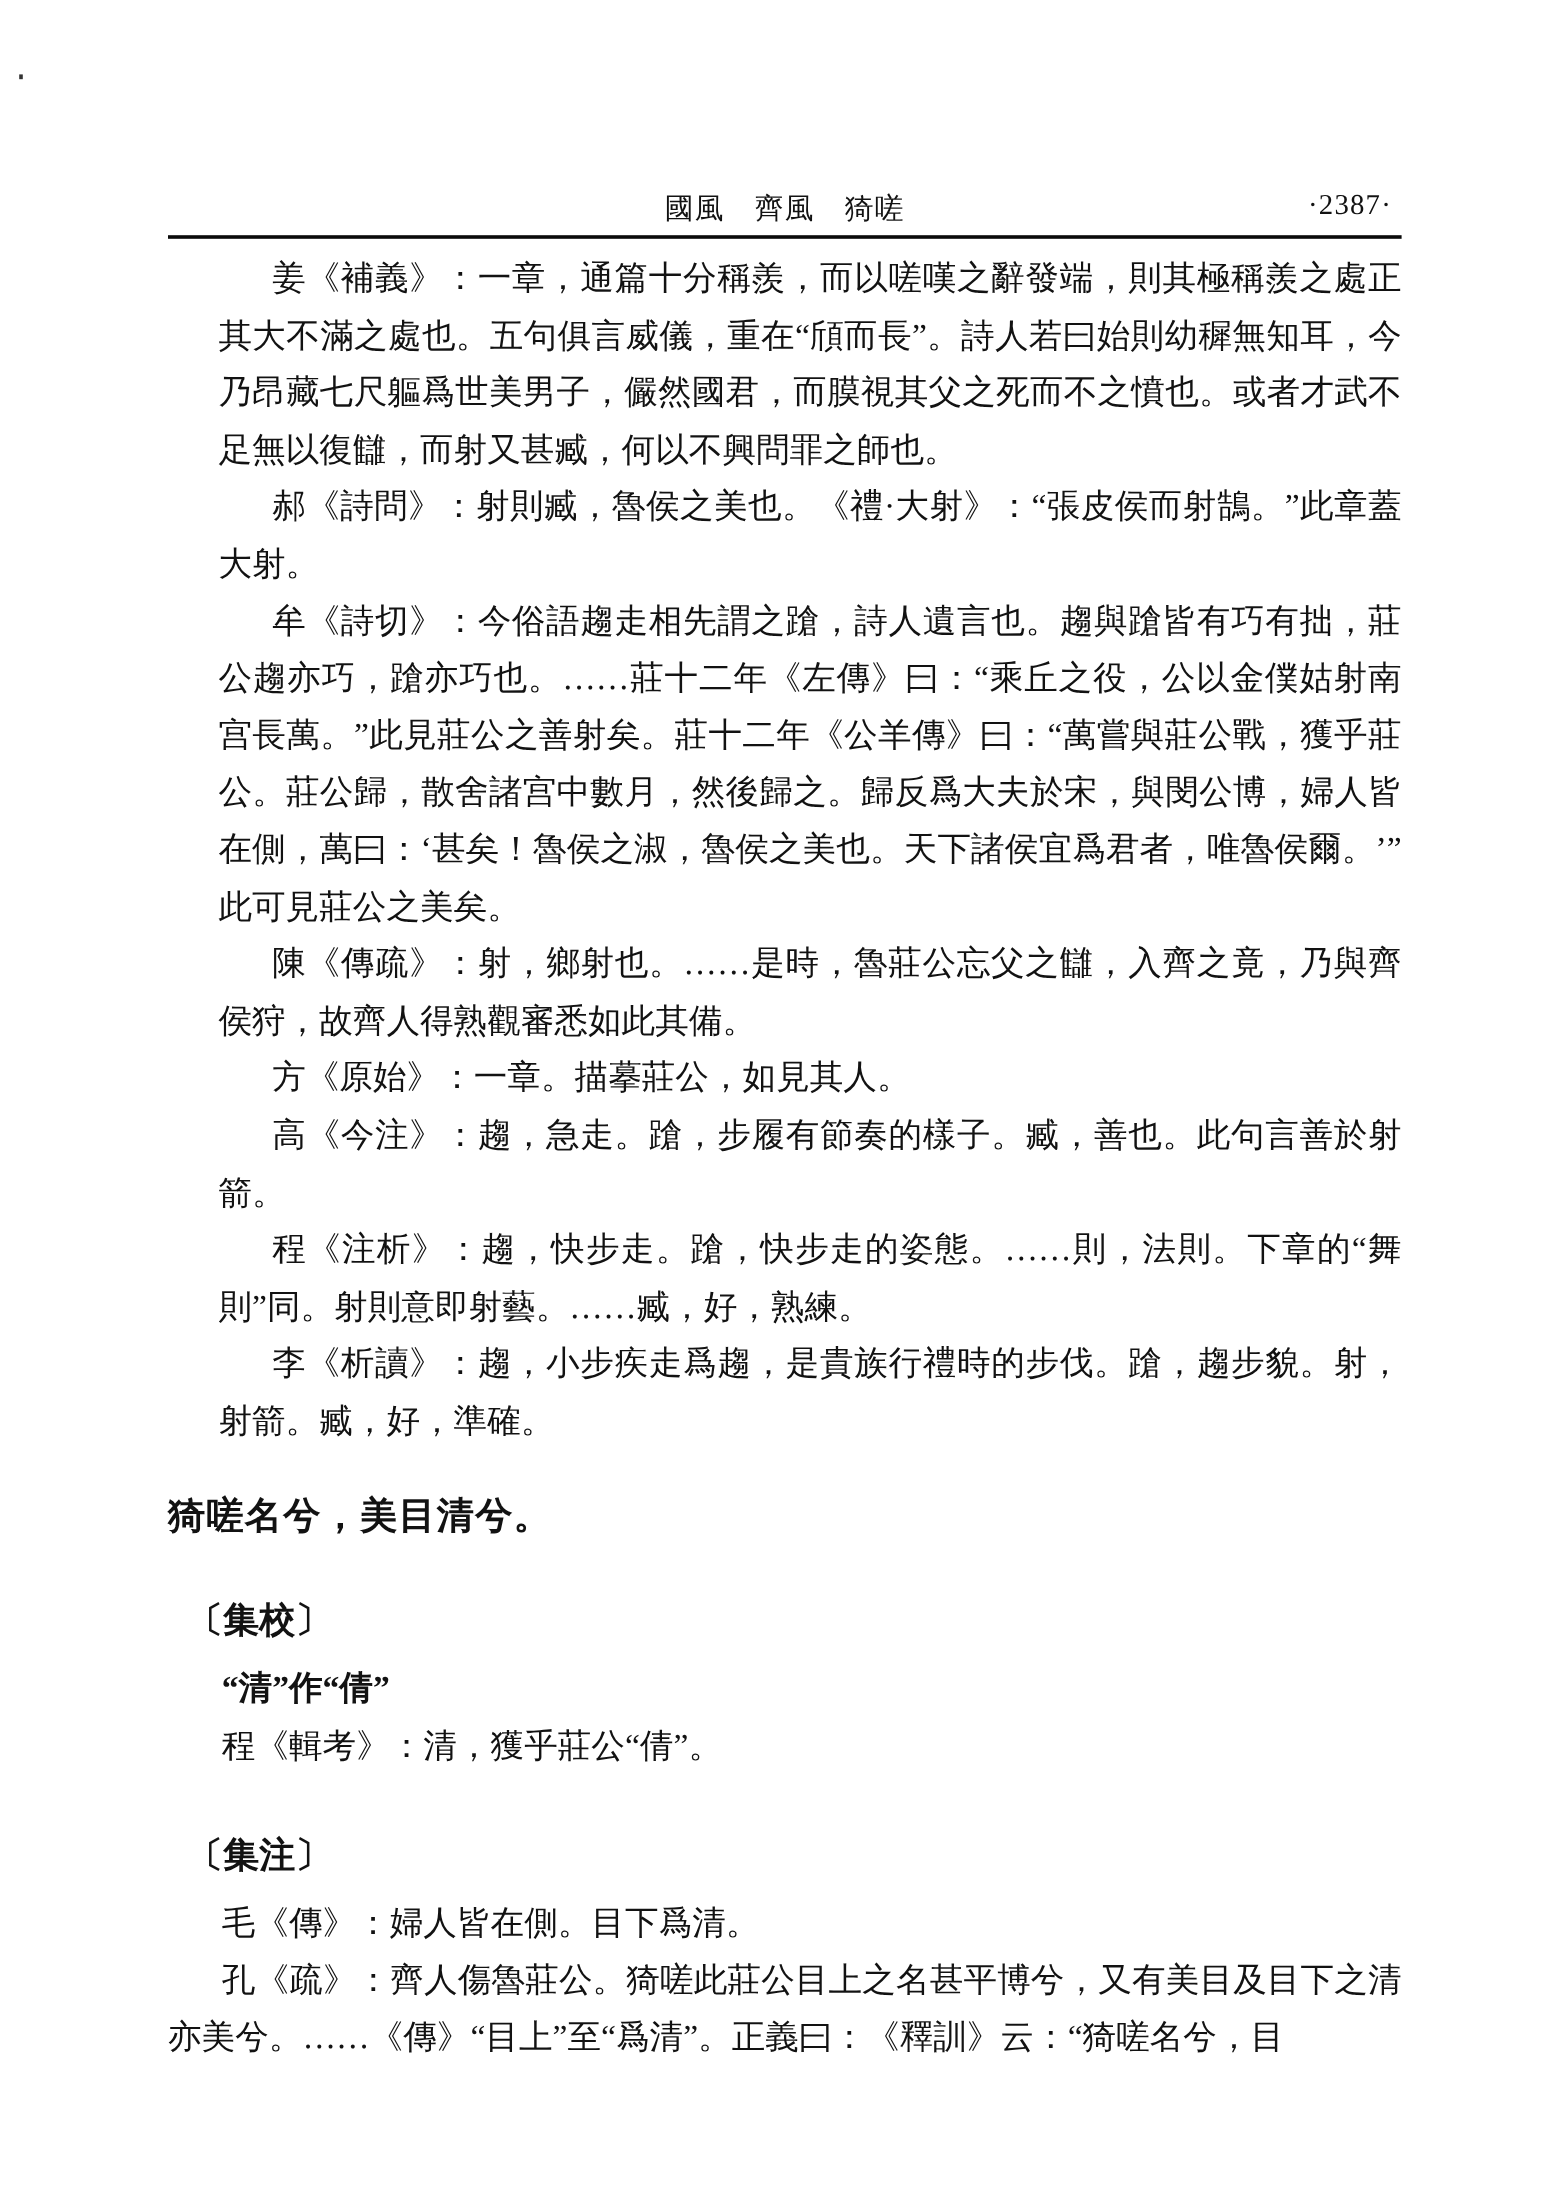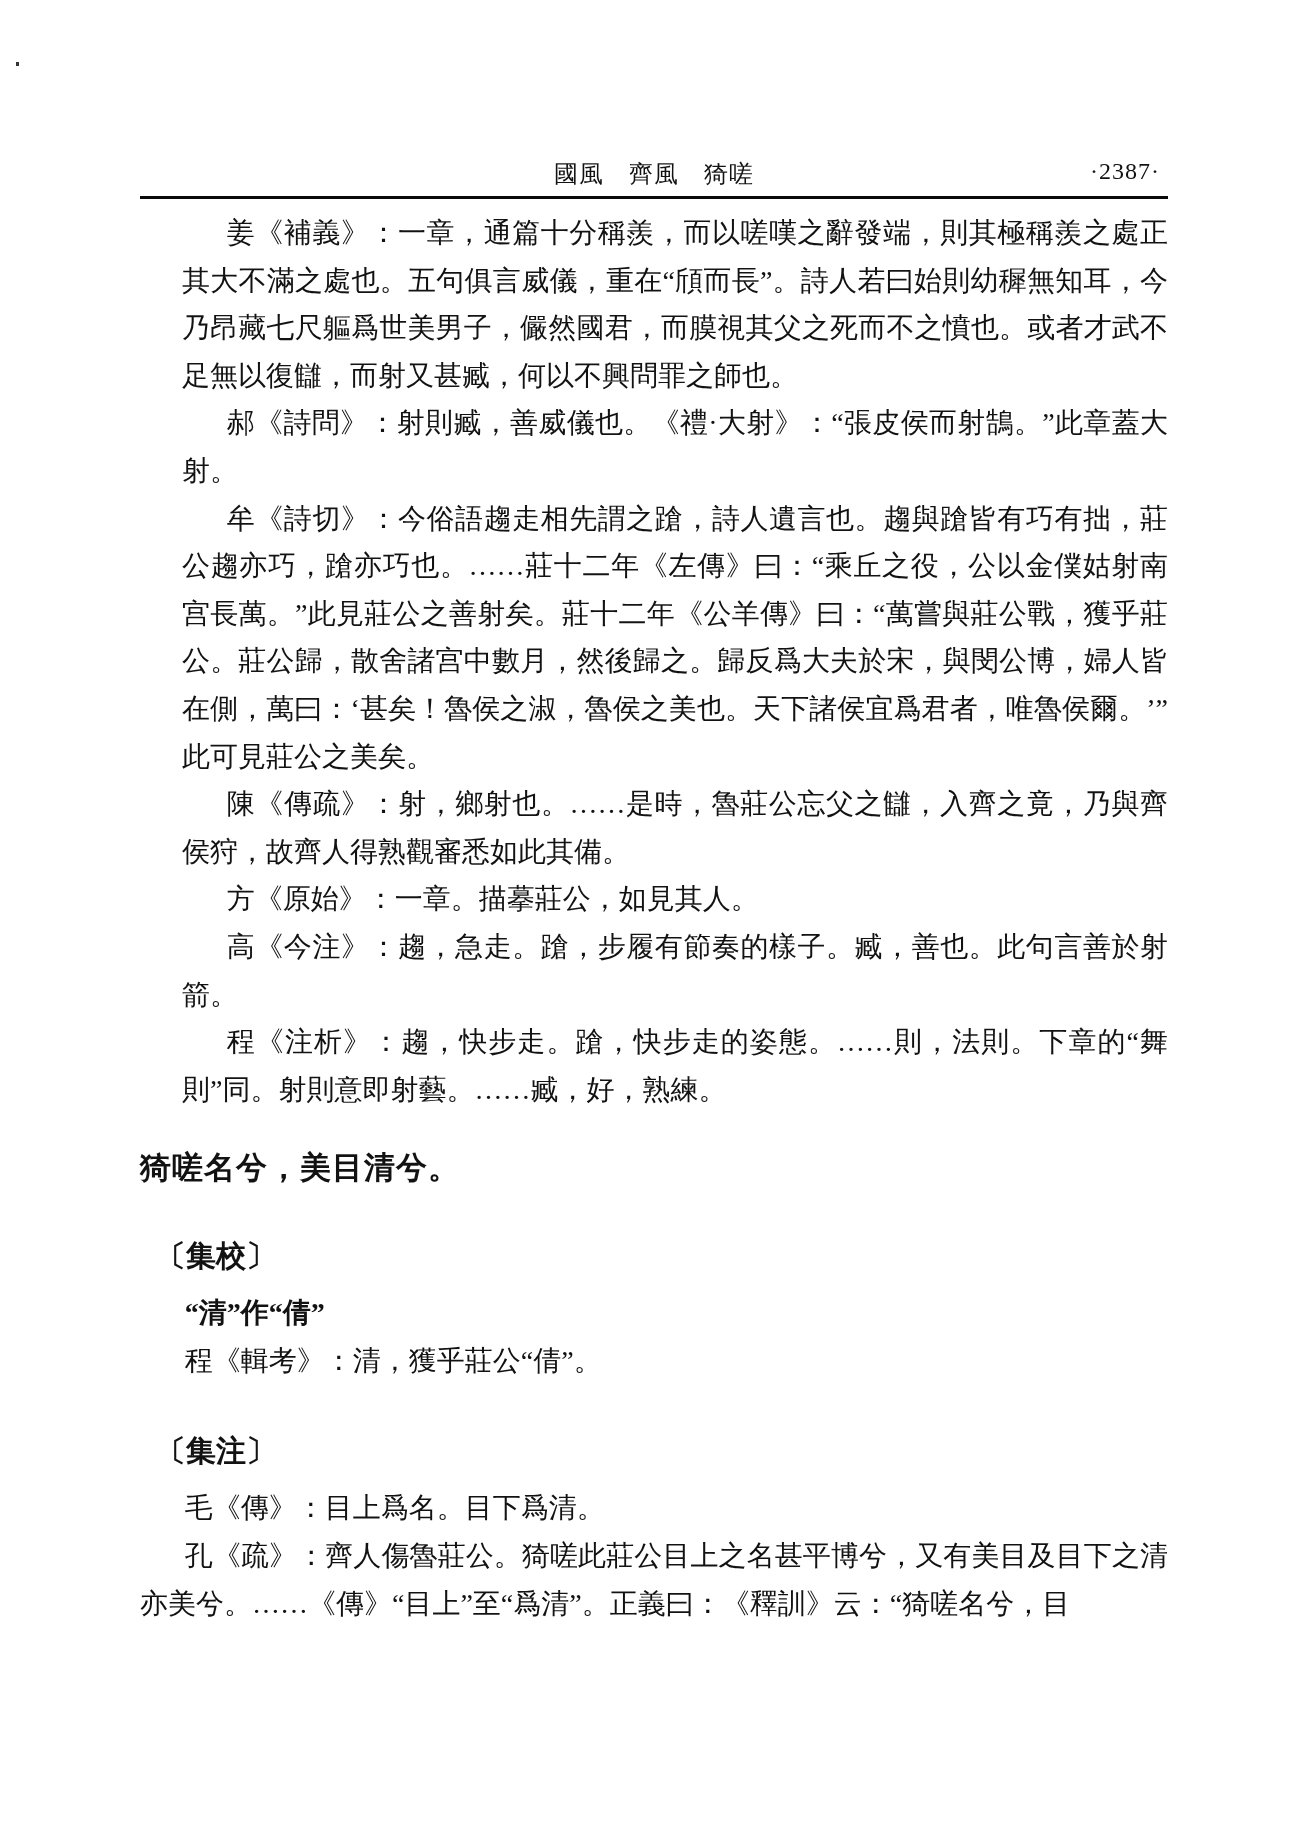--- a/index.html
+++ b/index.html
@@ -97,36 +97,37 @@
 
     <div class="page-header">
       <span class="header-title">國風　齊風　猗嗟</span>
       <span class="header-pagenum">·2387·</span>
     </div>
 
     <hr class="rule">
 
     <div class="bodytext">
       <p class="para">姜《補義》：一章，通篇十分稱羨，而以嗟嘆之辭發端，則其極稱羨之處正其大不滿之處也。五句俱言威儀，重在“頎而長”。詩人若曰始則幼穉無知耳，今乃昂藏七尺軀爲世美男子，儼然國君，而膜視其父之死而不之憤也。或者才武不足無以復讎，而射又甚臧，何以不興問罪之師也。</p>
-      <p class="para">郝《詩問》：射則臧，善威儀也。《禮·大射》：“張皮侯而射鵠。”此章蓋大射。</p>
+      <p class="para">郝《詩問》：射則臧，魯侯之美也。《禮·大射》：“張皮侯而射鵠。”此章蓋大射。</p>
       <p class="para">牟《詩切》：今俗語趨走相先謂之蹌，詩人遺言也。趨與蹌皆有巧有拙，莊公趨亦巧，蹌亦巧也。……莊十二年《左傳》曰：“乘丘之役，公以金僕姑射南宫長萬。”此見莊公之善射矣。莊十二年《公羊傳》曰：“萬嘗與莊公戰，獲乎莊公。莊公歸，散舍諸宫中數月，然後歸之。歸反爲大夫於宋，與閔公博，婦人皆在側，萬曰：‘甚矣！魯侯之淑，魯侯之美也。天下諸侯宜爲君者，唯魯侯爾。’”此可見莊公之美矣。</p>
       <p class="para">陳《傳疏》：射，鄉射也。……是時，魯莊公忘父之讎，入齊之竟，乃與齊侯狩，故齊人得熟觀審悉如此其備。</p>
       <p class="para">方《原始》：一章。描摹莊公，如見其人。</p>
       <p class="para">高《今注》：趨，急走。蹌，步履有節奏的樣子。臧，善也。此句言善於射箭。</p>
       <p class="para">程《注析》：趨，快步走。蹌，快步走的姿態。……則，法則。下章的“舞則”同。射則意即射藝。……臧，好，熟練。</p>
+      <p class="para">李《析讀》：趨，小步疾走爲趨，是貴族行禮時的步伐。蹌，趨步貌。射，射箭。臧，好，準確。</p>
     </div>
 
     <h2 class="verse-heading">猗嗟名兮，美目清兮。</h2>
 
     <h3 class="section-title">〔集校〕</h3>
     <div class="section-body">
       <p class="para variant-note">“清”作“倩”</p>
       <p class="para">程《輯考》：清，獲乎莊公“倩”。</p>
     </div>
 
     <h3 class="section-title">〔集注〕</h3>
     <div class="section-body">
-      <p class="para">毛《傳》：目上爲名。目下爲清。</p>
+      <p class="para">毛《傳》：婦人皆在側。目下爲清。</p>
       <p class="para">孔《疏》：齊人傷魯莊公。猗嗟此莊公目上之名甚平博兮，又有美目及目下之清亦美兮。……《傳》“目上”至“爲清”。正義曰：《釋訓》云：“猗嗟名兮，目</p>
     </div>
 
   </div>
 </div>
 
 </body></html>

